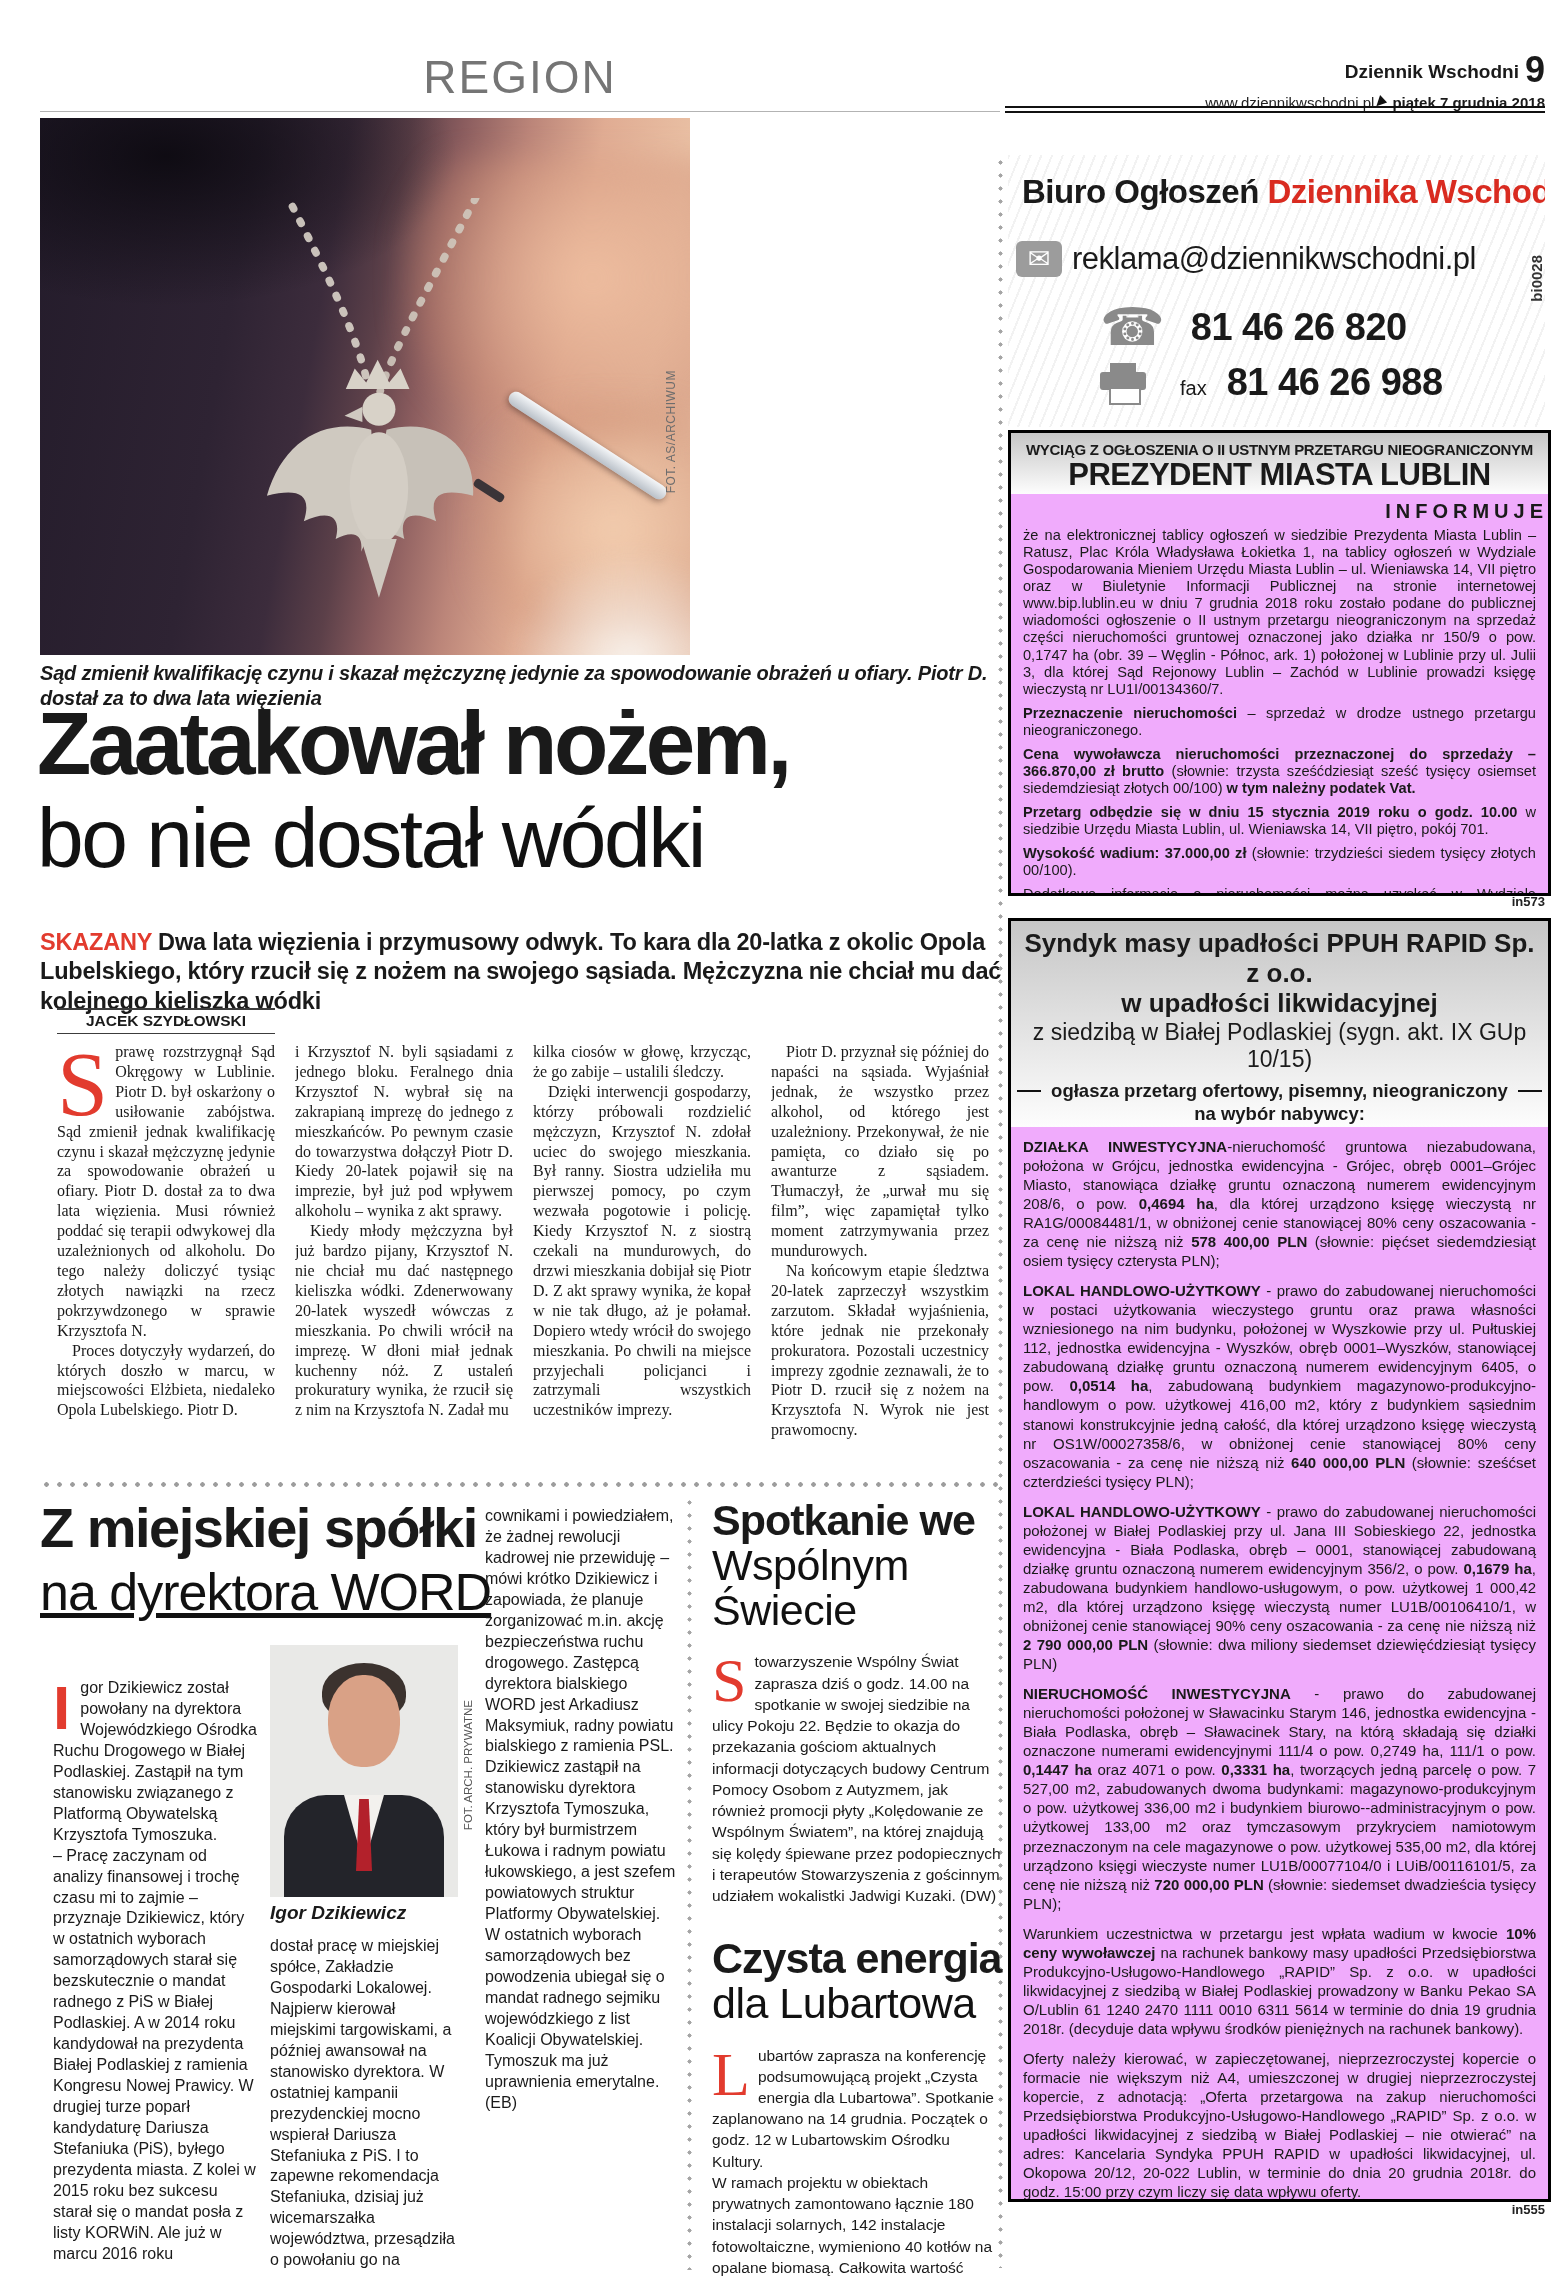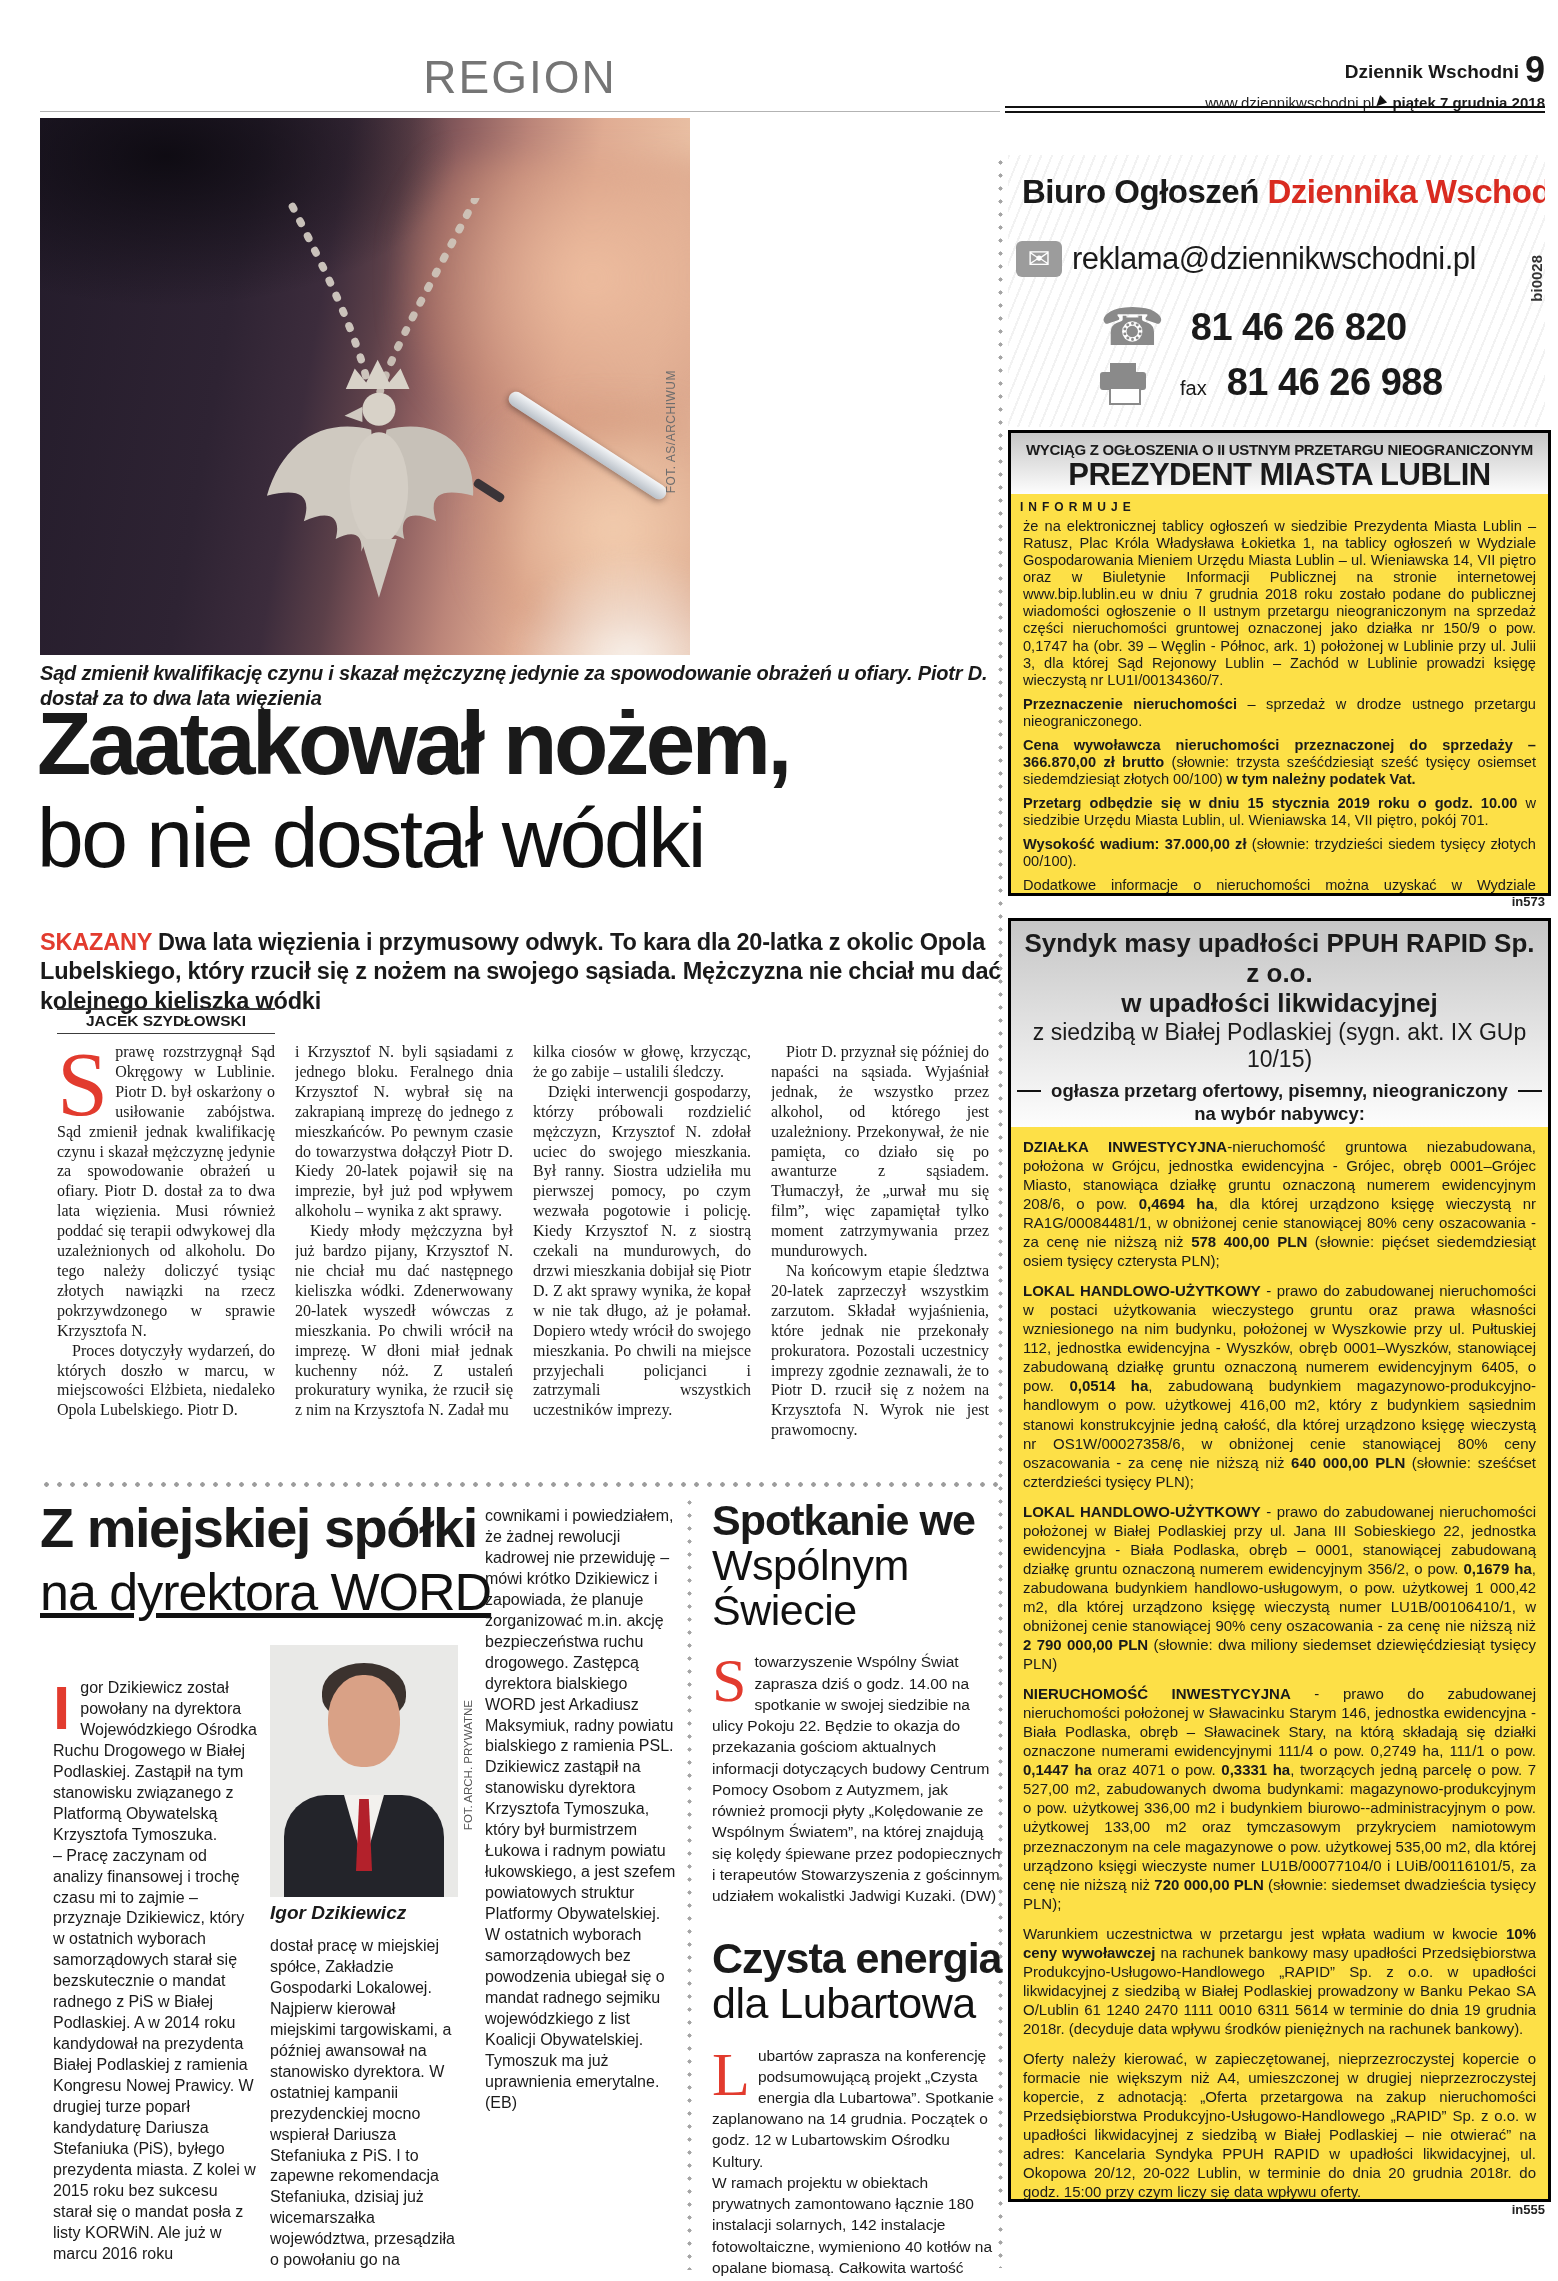--- a/index.html
+++ b/index.html
@@ -103,26 +103,26 @@
   .ph-tx{font-size:38px;font-weight:bold;letter-spacing:-.5px;}
   .faxrow{left:92px;top:206px;display:flex;align-items:center;gap:34px;}
   .prn{position:relative;width:46px;height:40px;}
   .prn i{position:absolute;display:block;background:#8a8a8a;}
   .prn .p1{left:10px;top:0;width:26px;height:9px;}
   .prn .p2{left:0;top:9px;width:46px;height:18px;border-radius:3px;}
   .prn .p3{left:9px;top:24px;width:28px;height:14px;background:#fff;border:2px solid #8a8a8a;}
   .fax-lb{font-size:20px;margin-right:-14px;align-self:flex-end;padding-bottom:4px;}
   .bi-code{left:1528px;top:255px;writing-mode:vertical-rl;transform:rotate(180deg);font-size:15px;font-weight:bold;color:#333;}
 
-  .adbox{border:3px solid #000;background:#fde047;overflow:hidden;}
+  .adbox{border:3px solid #000;background:#f0abfc;overflow:hidden;}
   .prez{left:1008px;top:430px;width:537px;height:460px;}
   .adhead{background:linear-gradient(#c6c6c6,#fdfdfd);text-align:center;padding:8px 6px 2px;}
   .ad-kick{font-size:15px;font-weight:bold;letter-spacing:-.3px;}
   .ad-title{font-size:31px;font-weight:bold;letter-spacing:-.5px;line-height:1.1;}
-  .ad-inf{font-size:12px;font-weight:bold;letter-spacing:5px;text-align:left;margin:6px 0 2px;padding-left:9px;}
+  .ad-inf{font-size:20px;font-weight:bold;letter-spacing:5px;text-align:right;margin:6px 0 2px;padding-left:9px;}
   .adbody{padding:2px 12px 6px;font-size:14.6px;line-height:1.17;text-align:justify;}
   .adbody p{margin:0 0 7px;}
   .b{font-weight:bold;} .u{}
   .tag{font-size:13px;font-weight:bold;color:#222;text-align:right;}
   .t573{left:1008px;top:894px;width:537px;}
   .t555{left:1008px;top:2202px;width:537px;}
 
   .synd{left:1008px;top:918px;width:537px;height:1278px;}
   .syn-t1{font-size:26px;font-weight:bold;line-height:1.15;}
   .syn-t2{font-size:26px;font-weight:bold;line-height:1.15;}

